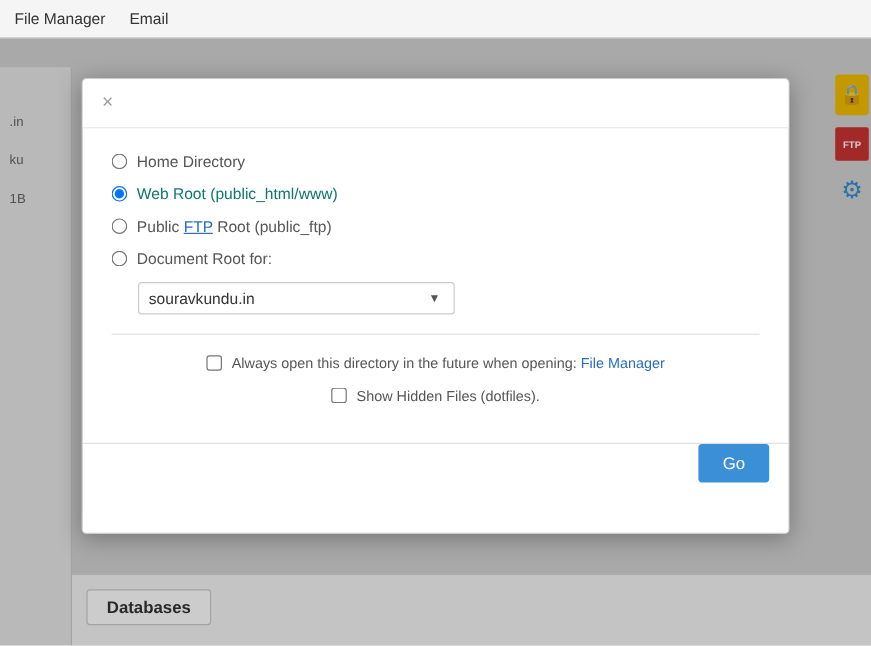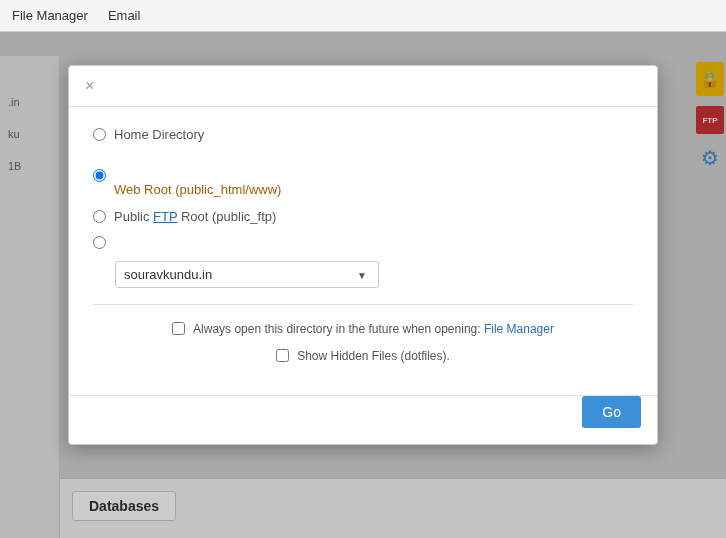--- a/index.html
+++ b/index.html
@@ -168,21 +168,21 @@
       margin: 0;
       cursor: pointer;
     }
 
     .radio-label {
       font-size: 13px;
       cursor: pointer;
     }
 
     .radio-label.home { color: #555; text-align: center; }
-    .radio-label.web-root { color: #a16207; margin-top: 28px; }
+    .radio-label.web-root { color: #0f766e; }
     .radio-label.ftp-root { color: #555; }
     .radio-label.ftp-root .ftp-link { color: #2a6ebb; text-decoration: underline; }
     .radio-label.doc-root { color: #555; }
 
     
     .dropdown-section {
       margin-left: 22px;
       margin-top: 4px;
       margin-bottom: 16px;
     }
@@ -353,20 +353,21 @@
 
         <div class="radio-option">
           <input type="radio" name="dir-option" id="ftproot" style="">
           <label for="ftproot" class="radio-label ftp-root">
             Public <span class="ftp-link">FTP</span> Root (public_ftp)
           </label>
         </div>
 
         <div class="radio-option">
           <input type="radio" name="dir-option" id="docroot" style="">
+          <label for="docroot" class="radio-label doc-root">Document Root for:</label>
         </div>
 
         <div class="dropdown-section">
           <div class="select-wrapper">
             <select class="domain-select">
               <option>souravkundu.in</option>
             </select>
           </div>
         </div>
 

